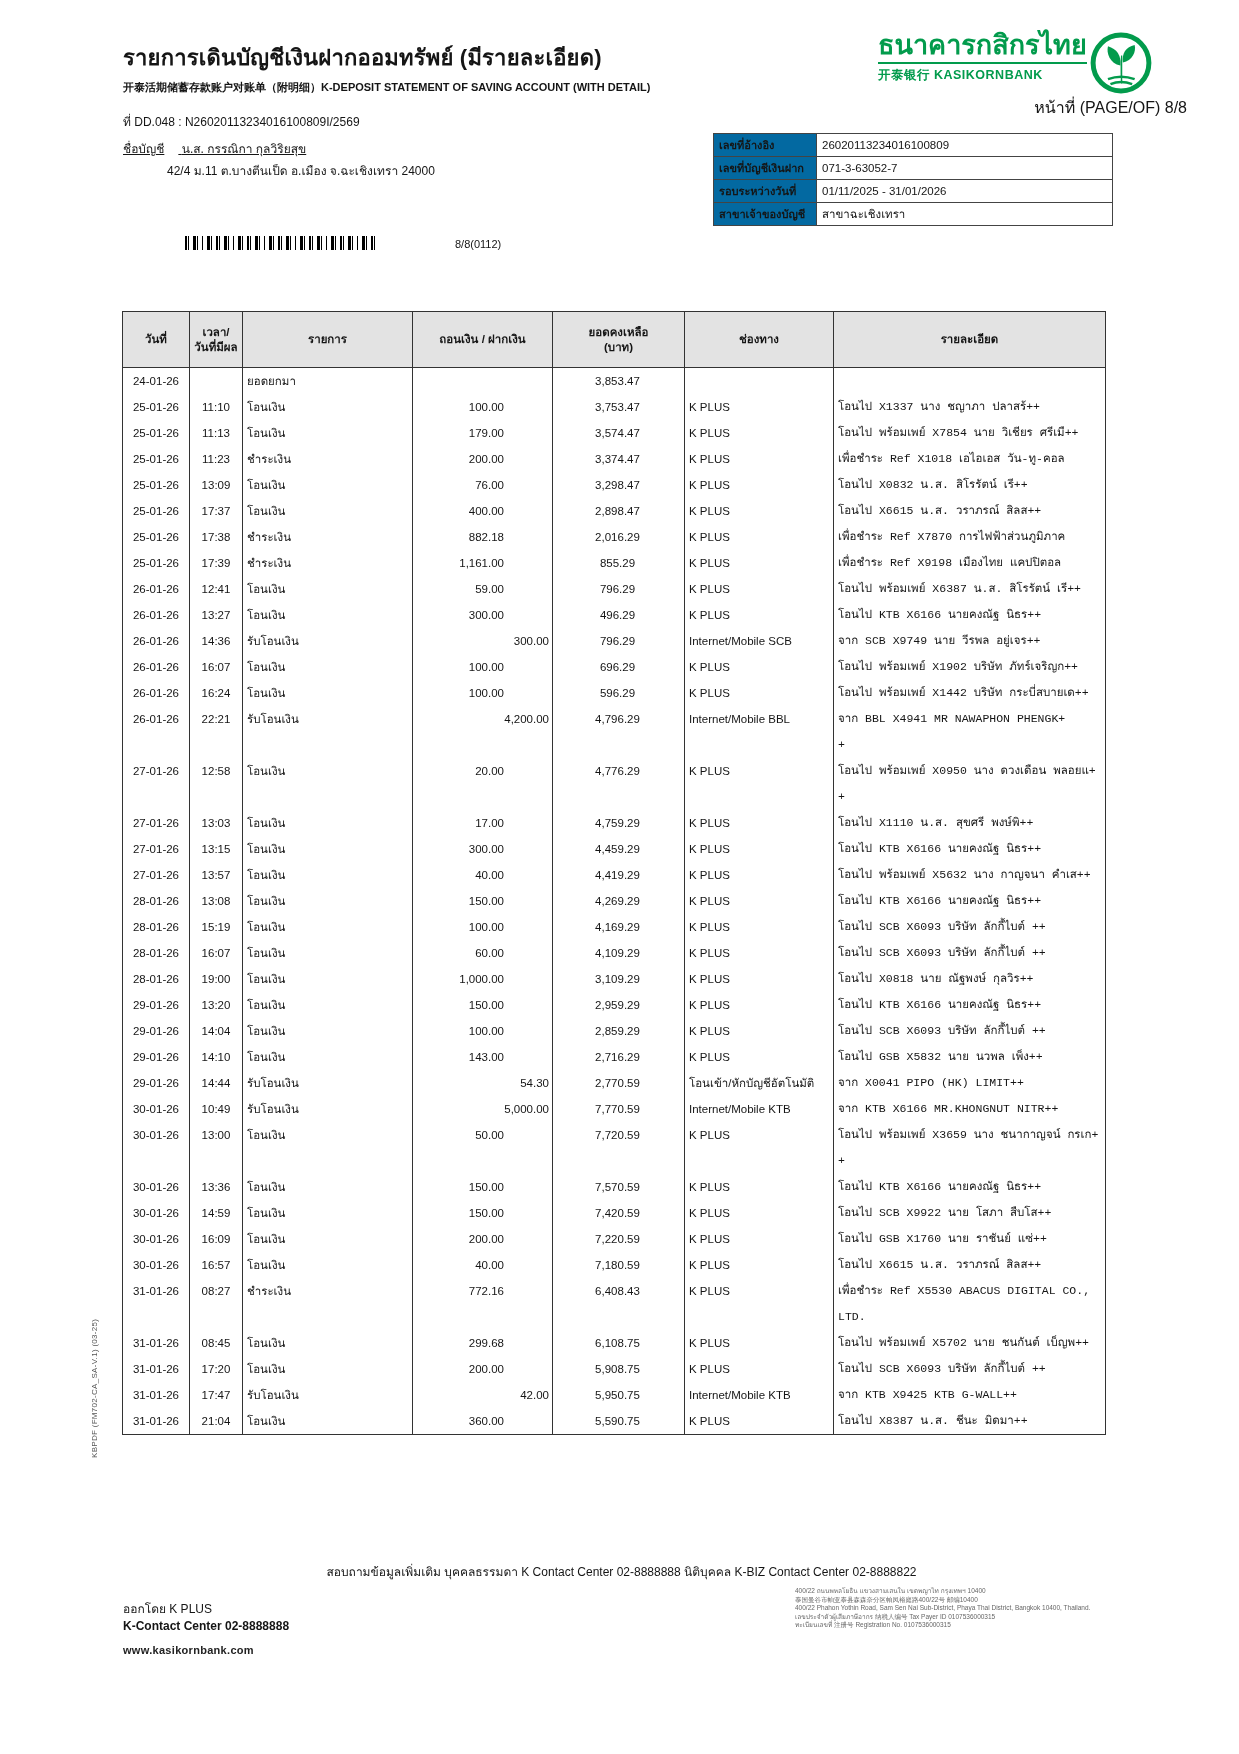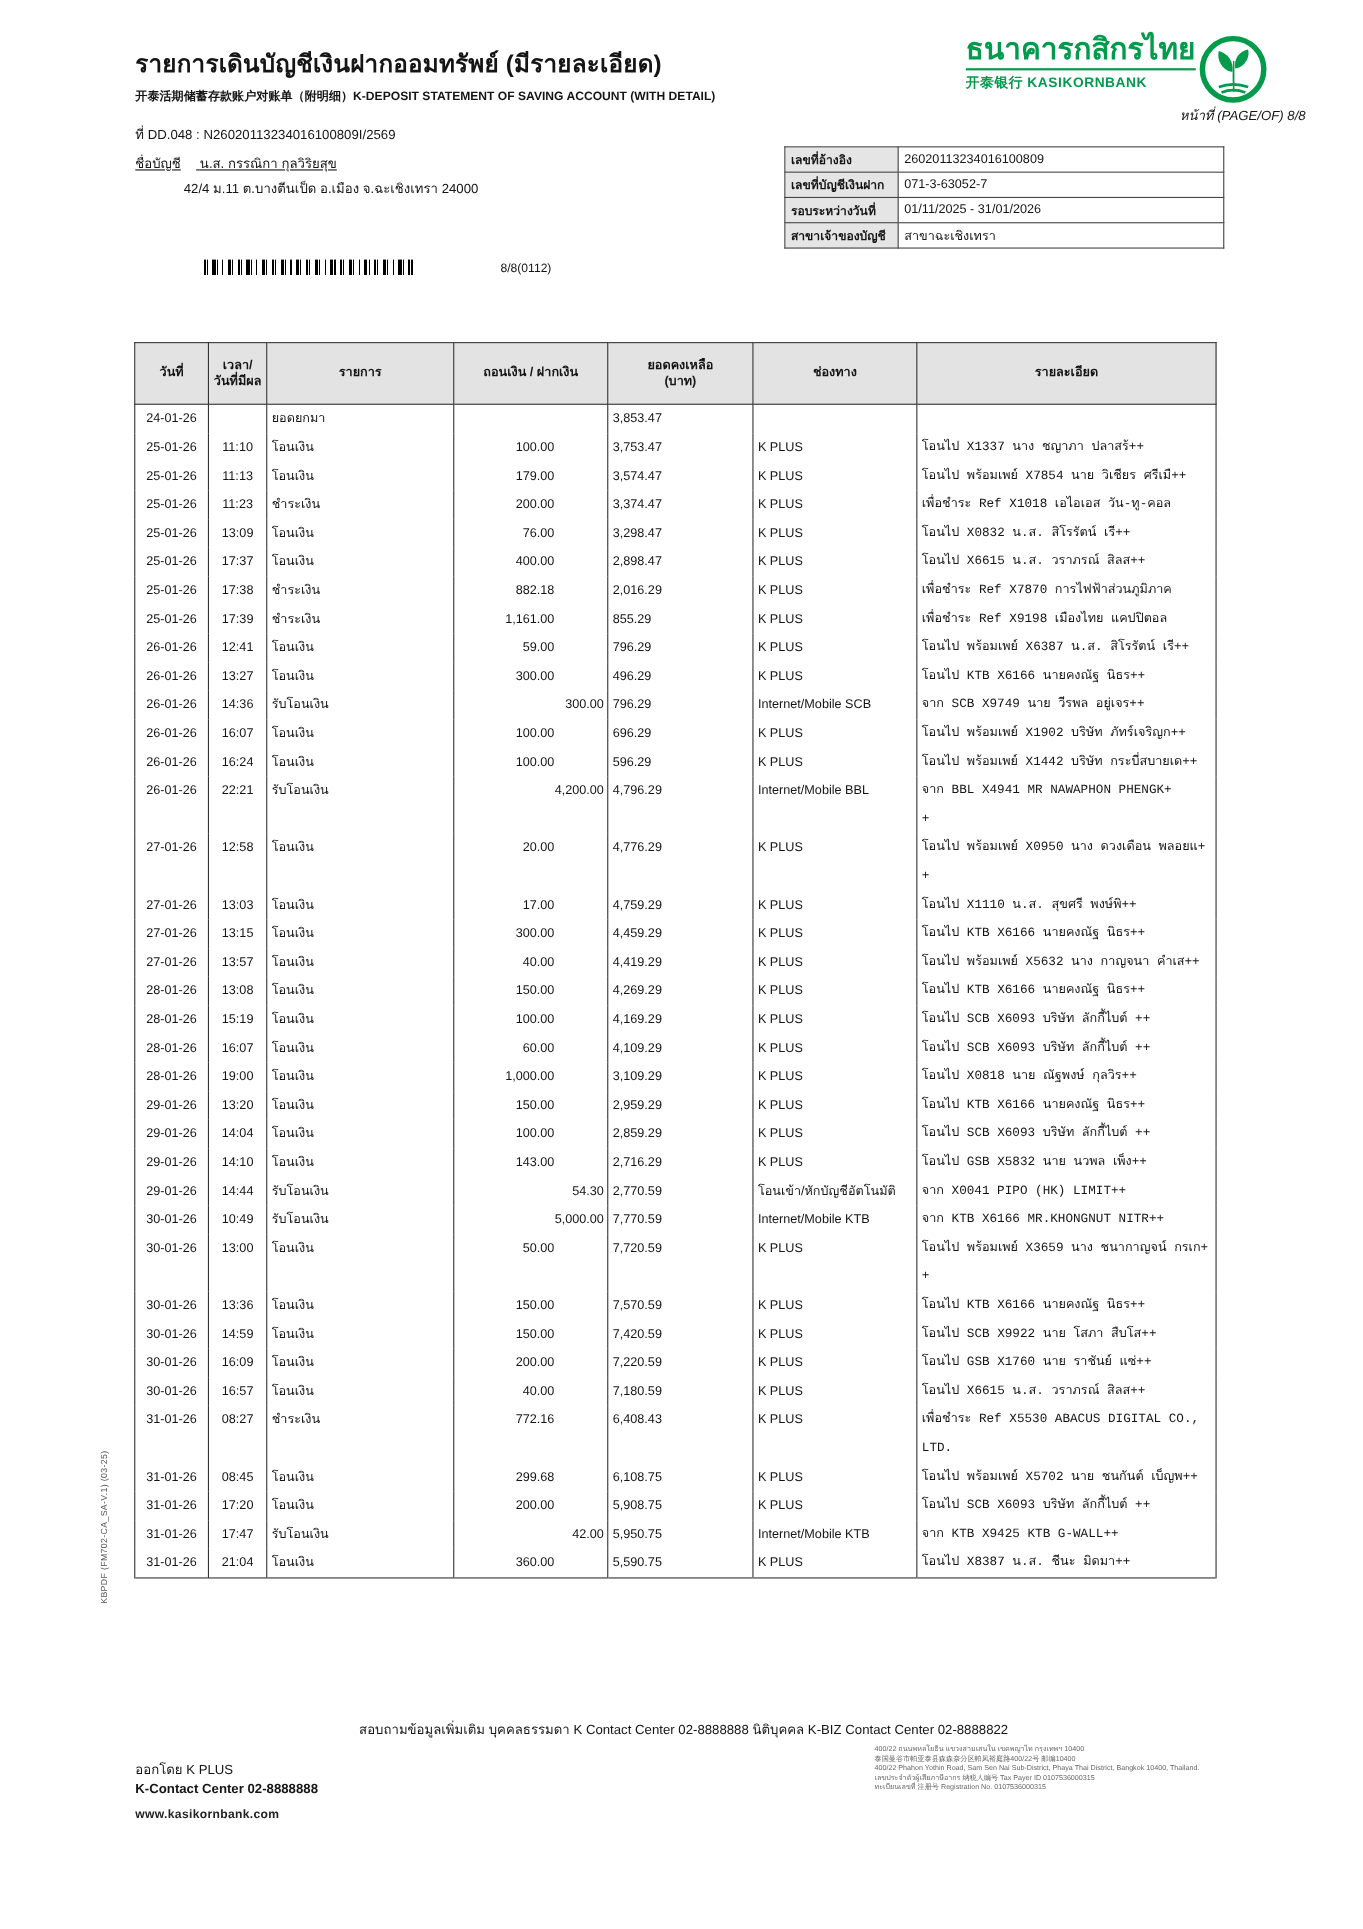--- a/index.html
+++ b/index.html
@@ -14,31 +14,31 @@
   .title-block { position:absolute; left:123px; top:40px; }
   .doc-title   { font-size:22px; font-weight:bold; letter-spacing:.2px; }
   .doc-subtitle{ font-size:11px; font-weight:bold; margin-top:5px; }
 
   .logo-block { position:absolute; left:878px; top:30px; display:flex; align-items:flex-start; gap:3px; }
   .bank-names { display:flex; flex-direction:column; }
   .bank-thai  { font-size:27px; font-weight:bold; color:var(--green); line-height:30px; }
   .bank-sub   { font-size:12.5px; font-weight:bold; color:var(--green); border-top:2px solid var(--green); padding-top:3px; margin-top:2px; letter-spacing:.5px; }
   .logo-circle{ width:62px; height:62px; margin-top:2px; }
 
-  .page-label { position:absolute; top:95px; right:52px; font-size:12px;font-style:italic; }
+  .page-label { position:absolute; top:95px; right:52px; font-size:16px; }
 
   .doc-no    { position:absolute; left:123px; top:112px; font-size:12px; }
   .acct-line { position:absolute; left:123px; top:139px; font-size:12px;text-decoration:underline; }
   .acct-line .lbl { margin-right:14px; }
   .acct-addr { position:absolute; left:167px; top:161px; font-size:12px; }
 
   
   .account-box { position:absolute; left:713px; top:133px; width:400px; border-collapse:collapse; }
   .account-box th, .account-box td { border:1px solid #444; font-size:11px; height:23px; padding:2px 5px; text-align:left; vertical-align:middle; }
-  .account-box th { background:#e5e5e5; font-weight:bold; width:103px; }
+  .account-box th { background:#0369a1; font-weight:bold; width:103px; }
   .account-box td { font-size:11.5px; }
 
   
   .barcode { position:absolute; left:185px; top:236px; width:192px; height:14px;
     background: repeating-linear-gradient(90deg,
       #000 0 2px, #fff 2px 3px, #000 3px 4px, #fff 4px 8px,
       #000 8px 11px, #fff 11px 12px, #000 12px 13px, #fff 13px 17px,
       #000 17px 18px, #fff 18px 22px, #000 22px 25px, #fff 25px 26px,
       #000 26px 27px, #fff 27px 31px);
   }
@@ -50,21 +50,21 @@
   .txn-table thead th { background:#e3e3e3; border:1px solid #333; font-weight:bold; height:56px; text-align:center; vertical-align:middle; line-height:15px; }
   .txn-table tbody td { border-left:1px solid #333; border-right:1px solid #333; vertical-align:top; line-height:26px; padding:0 4px; overflow:hidden; white-space:nowrap; }
   .txn-table tbody tr { height:26px; }
   .txn-table tbody tr.tall { height:52px; }
   .c-date { text-align:center; }
   .c-time { text-align:center; }
   .c-item { text-align:left; }
   .c-amt  { text-align:right; }
   .c-amt.wdr { padding-right:48px; }
   .c-amt.dep { padding-right:3px; }
-  .c-bal  { text-align:left; padding-right:6px !important; }
+  .c-bal  { text-align:center; padding-right:6px !important; }
   .c-ch   { text-align:left; }
   .c-det  { text-align:left; }
   .c-det div { line-height:26px;font-family:Liberation Mono, monospace; }
 
   
   .contact-line { position:absolute; left:130px; top:1562px; width:983px; text-align:center; font-size:12px; }
   .issued-block { position:absolute; left:123px; top:1601px; font-size:12px; line-height:17px; }
   .issued-block .cc { font-weight:bold; }
   .website { font-size:11px; font-weight:bold; letter-spacing:.3px; margin-top:7px; color:#222; }
   .fine-print { position:absolute; left:795px; top:1587px; font-size:6.5px; line-height:8.5px; color:#666; }

